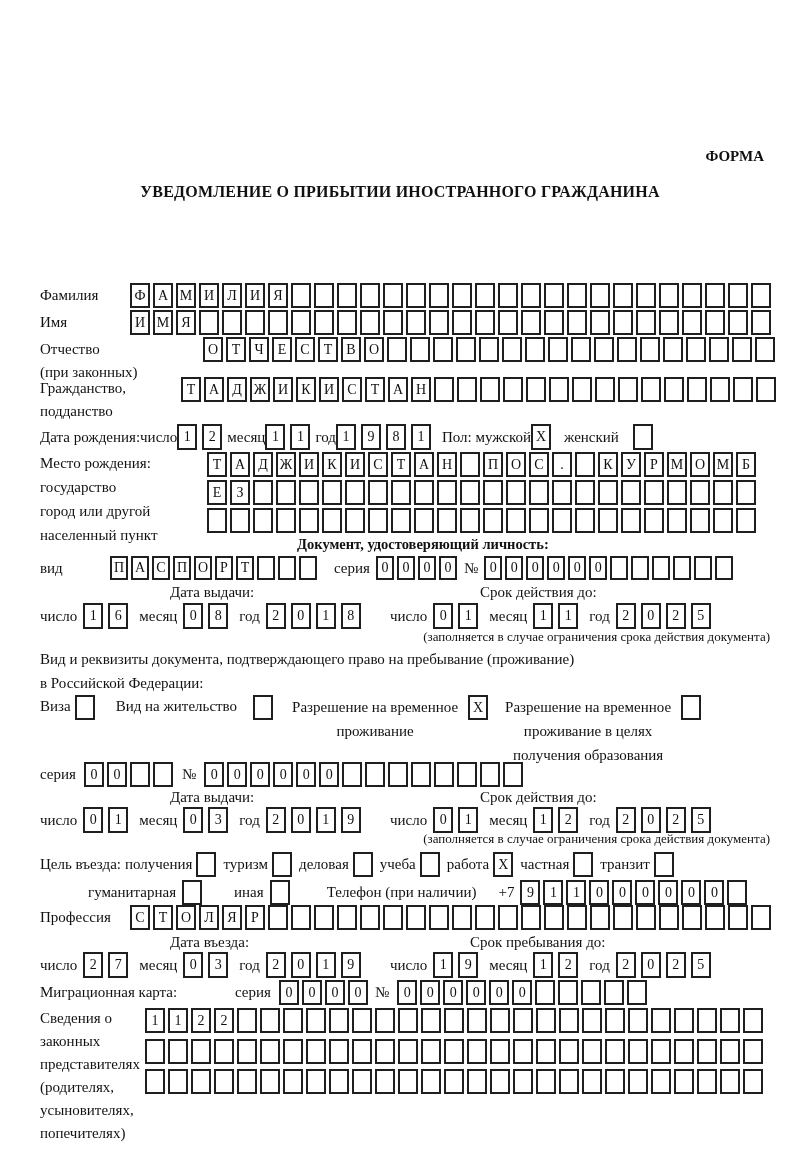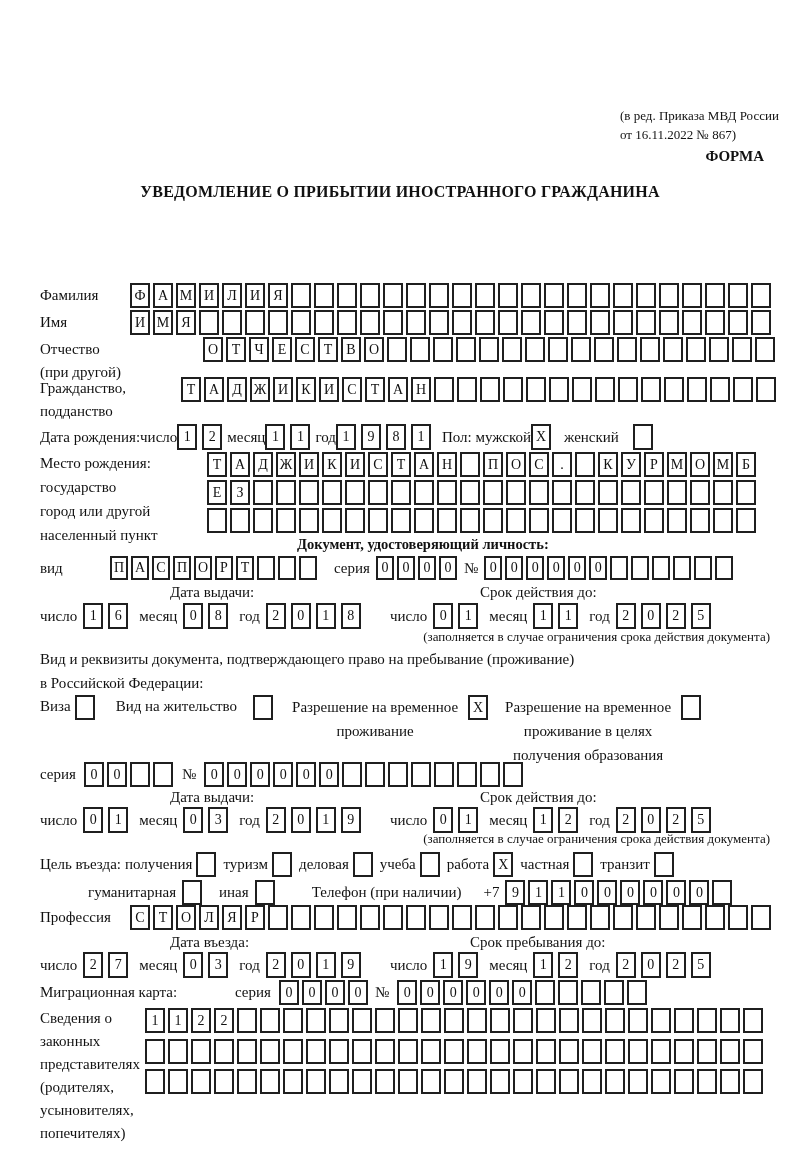--- a/index.html
+++ b/index.html
@@ -20,24 +20,20 @@
   .title{position:absolute;left:0;right:0;text-align:center;font-weight:bold;font-size:16px;letter-spacing:.2px}
   .blank-line{display:inline-block;width:55px;border-bottom:2px solid #444;height:13px;margin-left:10px}
   .opt-col{display:flex;flex-direction:column;align-items:center;font-size:15px;line-height:24px;text-align:center}
   .gap6{gap:6px}.gap8{gap:0}
 </style>
 </head>
 <body>
 
 <div class="page">
 
-  <div class="abs hdr-sub" style="left:620px;top:106px">
-    <div>(в ред. Приказа МВД России</div>
-    <div>от 16.11.2022 № 867)</div>
-  </div>
   <div class="abs bold" style="right:36px;top:148px;font-size:15px">ФОРМА</div>
 
   <div class="title" style="top:183px">УВЕДОМЛЕНИЕ О ПРИБЫТИИ ИНОСТРАННОГО ГРАЖДАНИНА</div>
 
 
   <div class="row" style="left:40px;top:283px">
     <span class="lbl" style="width:90px">Фамилия</span>
     <span class="cells">
         <span class="cell">Ф</span>
         <span class="cell">А</span>
@@ -98,21 +94,21 @@
         <span class="cell"></span>
         <span class="cell"></span>
         <span class="cell"></span>
         <span class="cell"></span>
         <span class="cell"></span>
         <span class="cell"></span>
       </span>
   </div>
 
   <div class="abs lbl" style="left:40px;top:341px">Отчество</div>
-  <div class="abs lbl" style="left:40px;top:364px">(при другой)</div>
+  <div class="abs lbl" style="left:40px;top:364px">(при законных)</div>
   <div class="row" style="left:203px;top:337px">
     <span class="cells">
         <span class="cell">О</span>
         <span class="cell">Т</span>
         <span class="cell">Ч</span>
         <span class="cell">Е</span>
         <span class="cell">С</span>
         <span class="cell">Т</span>
         <span class="cell">В</span>
         <span class="cell">О</span>
@@ -499,21 +495,21 @@
     <span class="cells">
         <span class="cell"></span>
       </span>
   </div>
 
   <div class="row" style="left:88px;top:880px;gap:6px">
     <span class="lbl">гуманитарная</span>
     <span class="cells">
         <span class="cell"></span>
       </span>
-    <span class="lbl" style="margin-left:8px">иная</span>
+    <span class="lbl" style="margin-left:23px">иная</span>
     <span class="cells">
         <span class="cell"></span>
       </span>
     <span class="lbl" style="margin-left:28px">Телефон (при наличии)</span>
     <span class="lbl" style="margin-left:16px">+7</span>
     <span class="cells">
         <span class="cell">9</span>
         <span class="cell">1</span>
         <span class="cell">1</span>
         <span class="cell">0</span>

